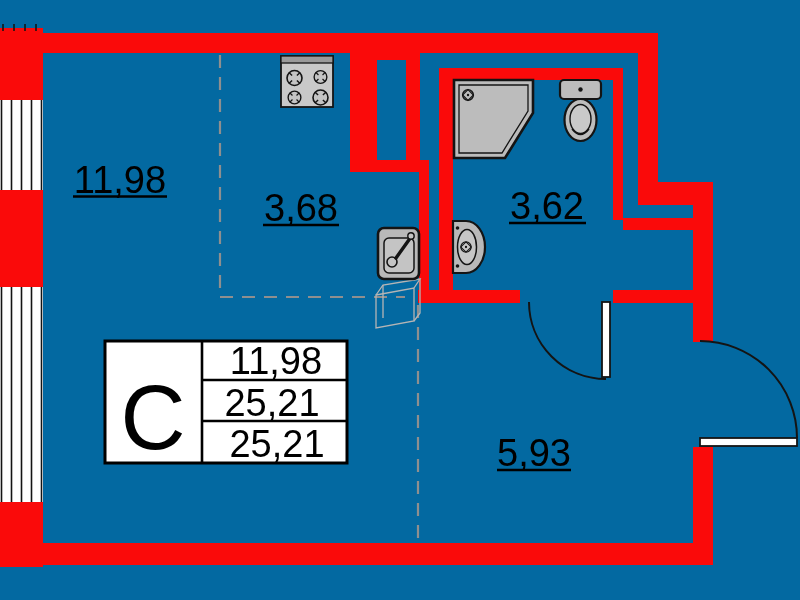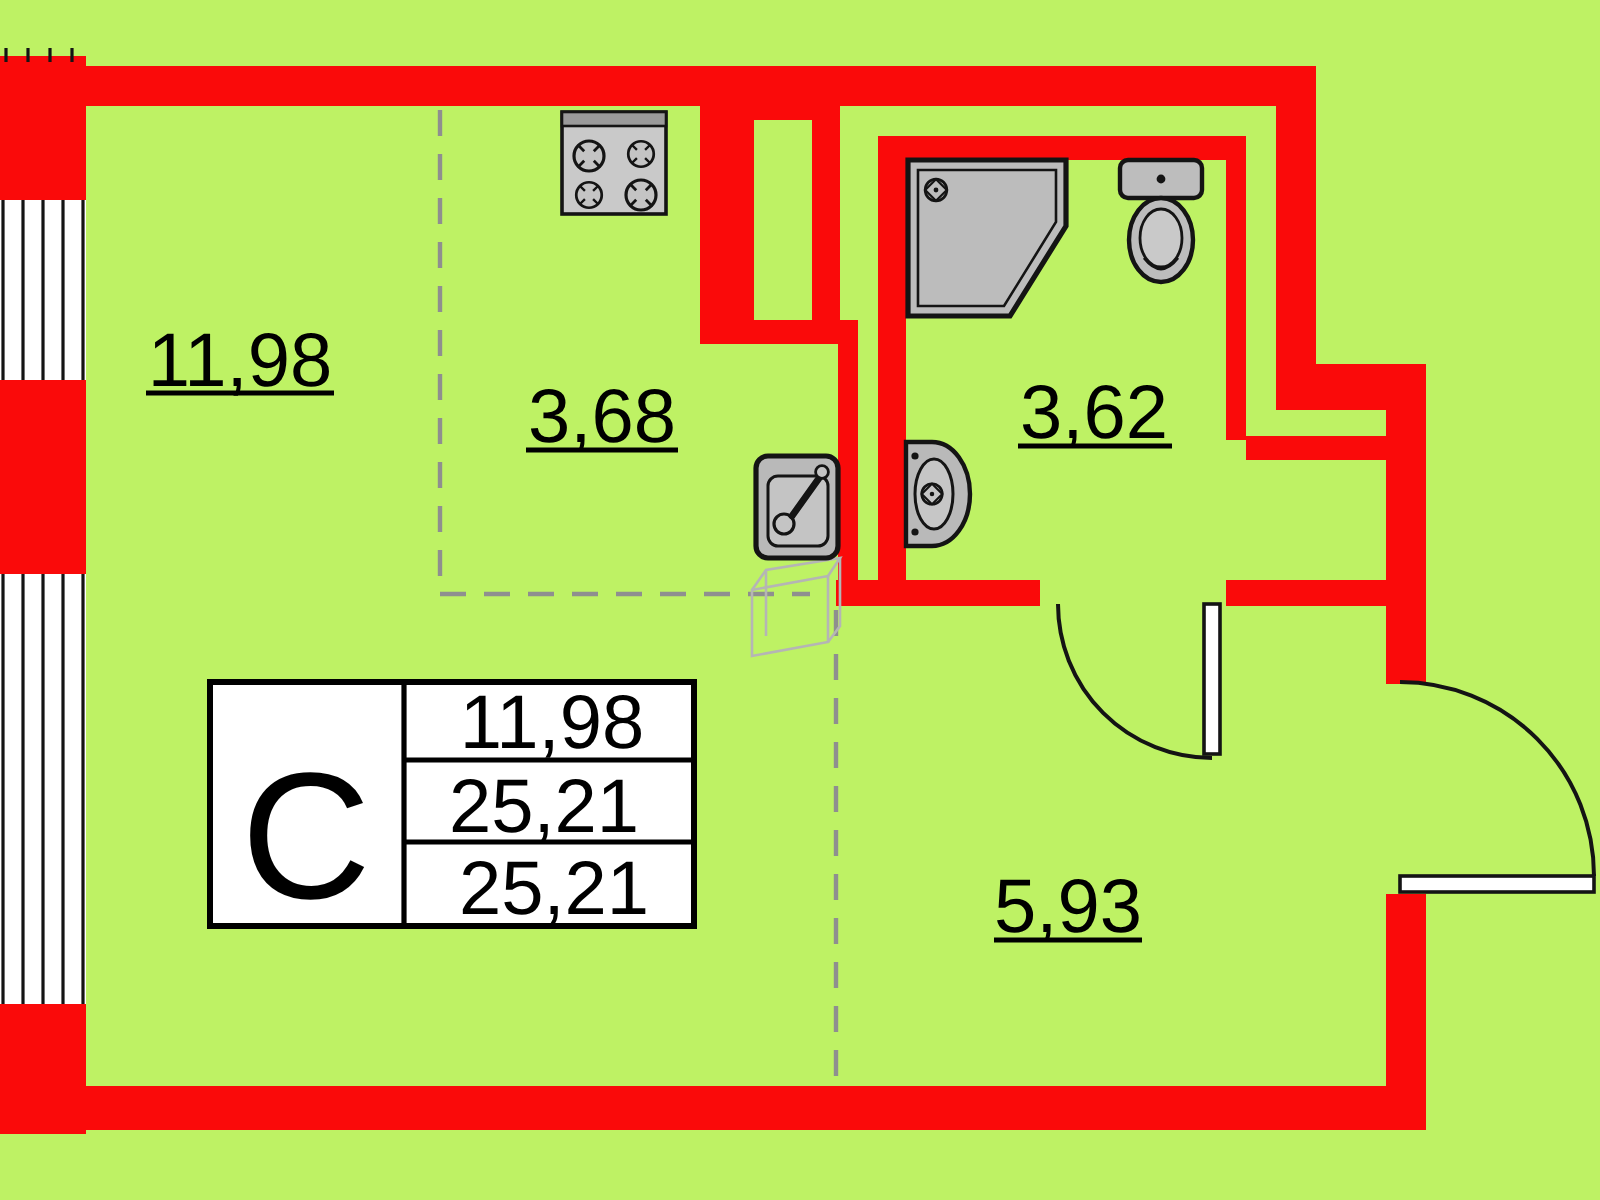--- a/index.html
+++ b/index.html
@@ -1,16 +1,16 @@
 <!DOCTYPE html>
 <html><head>
 <meta charset="utf-8">
 <style>
   html,body{margin:0;padding:0;background:#fff;}
-  #stage{position:relative;width:800px;height:600px;background:#bef264;overflow:hidden;}
+  #stage{position:relative;width:800px;height:600px;background:#0369a1;overflow:hidden;}
   svg{display:block;}
   text{font-family:"Liberation Sans","DejaVu Sans",sans-serif;fill:#000;}
   .room-area{font-size:38px;}
   .table-val{font-size:38px;}
   .unit-letter{font-size:90px;}
 </style>
 </head>
 <body>
 
 <div id="stage">

